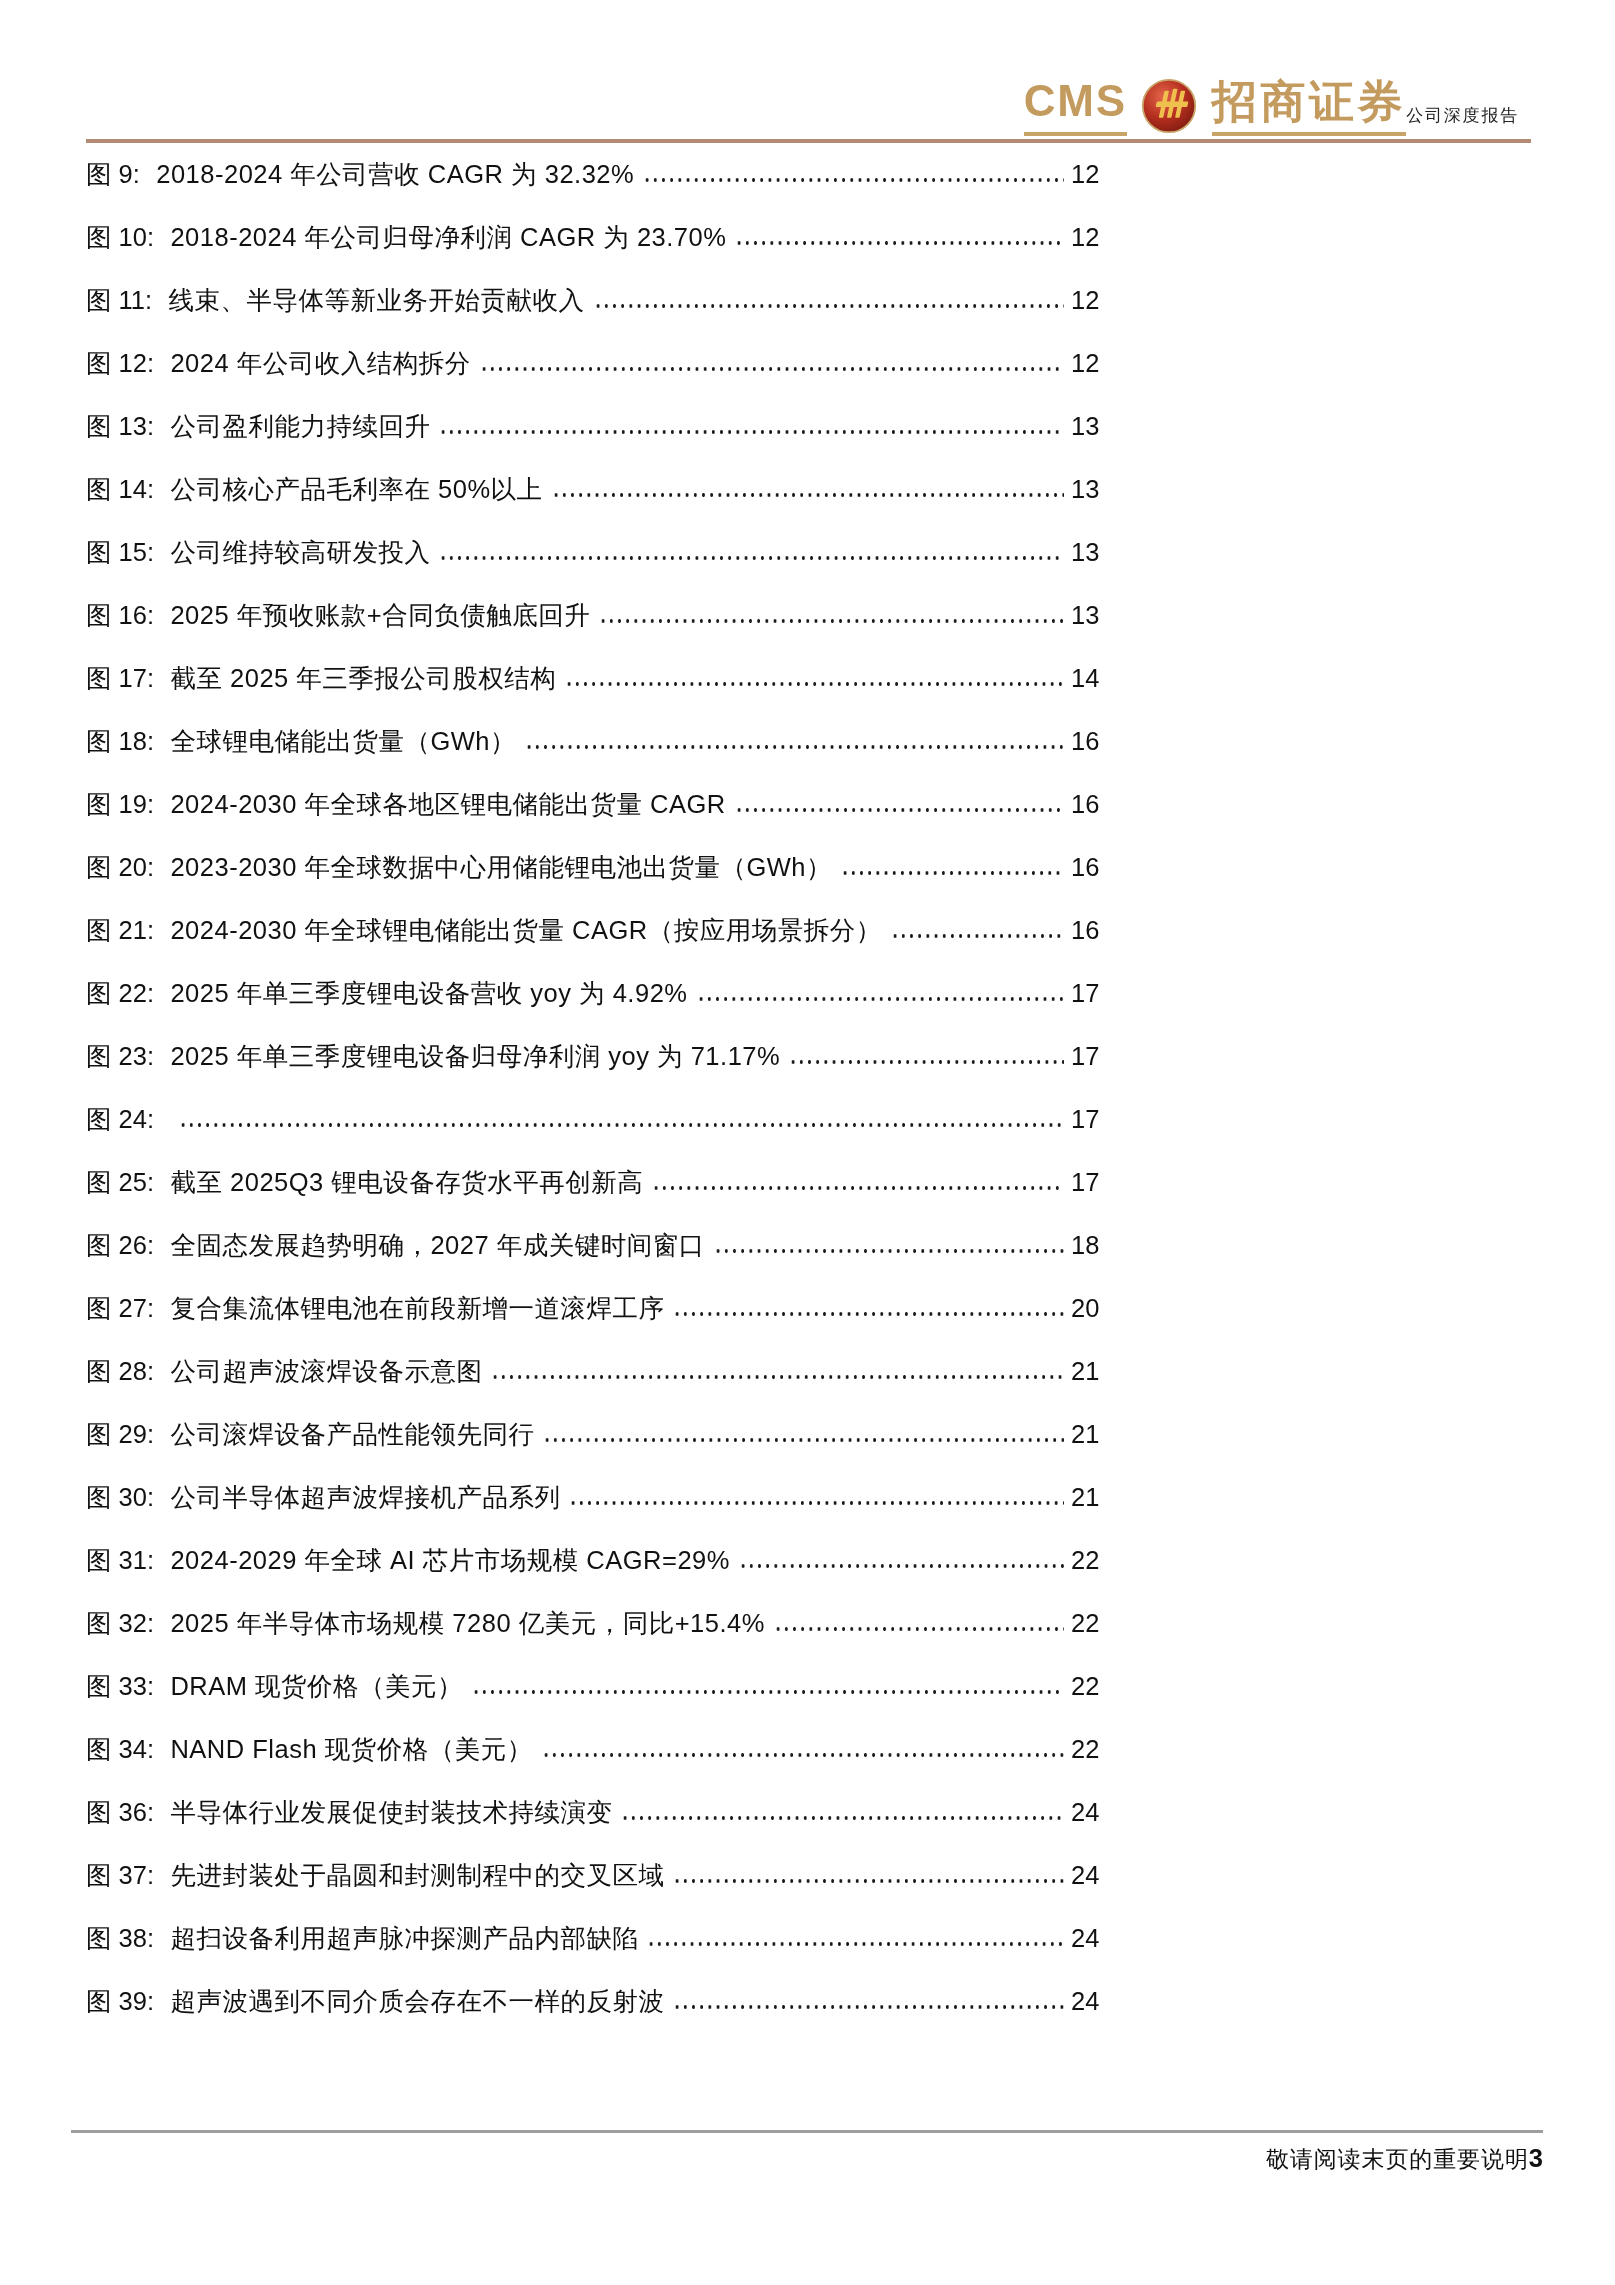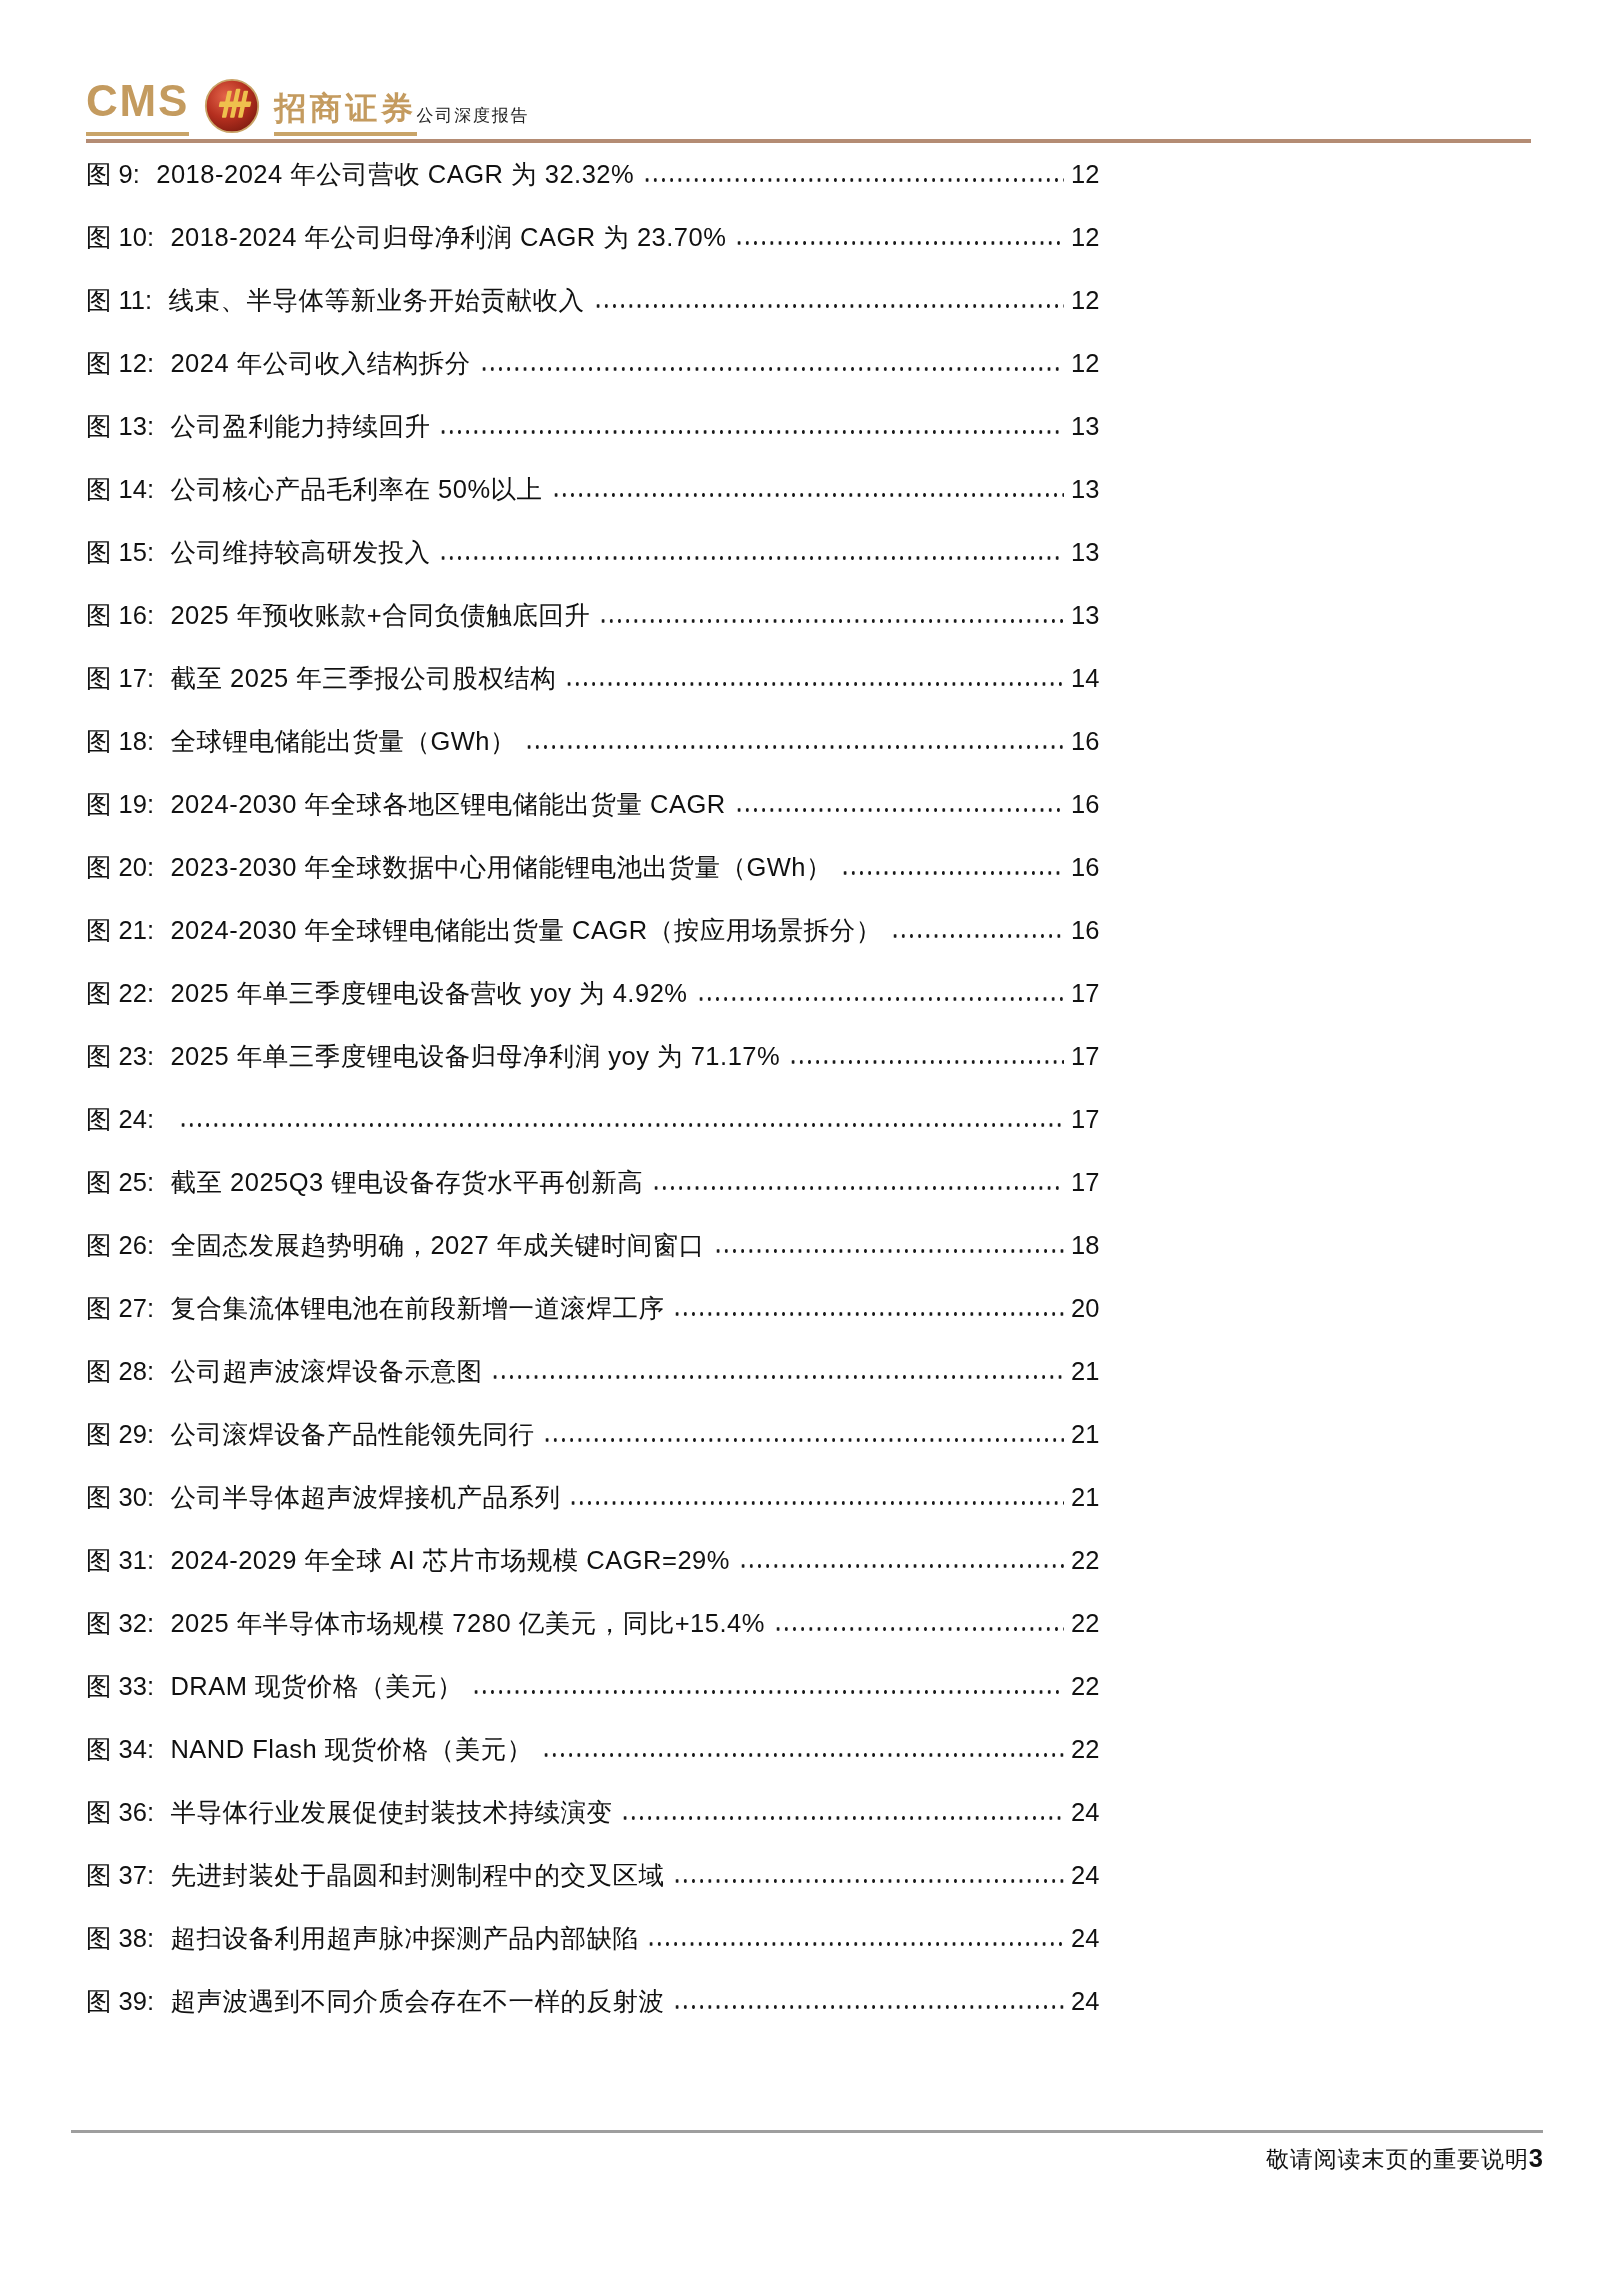--- a/index.html
+++ b/index.html
@@ -11,41 +11,41 @@
     margin: 0 auto;
     background: #ffffff;
     overflow: hidden;
   }
   
   .header {
     position: absolute;
     top: 0; left: 86px; right: 97px;
     height: 141px;
     display: flex;
-    justify-content: flex-start;
+    justify-content: flex-end;
     align-items: flex-end;
   }
   .logo {
     display: flex;
     align-items: flex-end;
     gap: 12.7px;
     padding-bottom: 5.5px;
   }
   .logo-cms {
     font-size: 44px;
     font-weight: bold;
     letter-spacing: 1.8px;
     color: #C49B5F;
     line-height: 1;
     padding-bottom: 9px;
     border-bottom: 4.5px solid #C9A468;
   }
   .logo-badge { margin: 0 1.8px -1.8px 1.8px; }
   .logo-cn {
-    font-size: 32px;
+    font-size: 45px;
     font-weight: bold;
     color: #C49B5F;
     line-height: 1;
     letter-spacing: 3.6px;
     padding-bottom: 7.3px;
     border-bottom: 4.5px solid #C9A468;
   }
   .report-type {
     font-size: 17px;
     color: #222;

